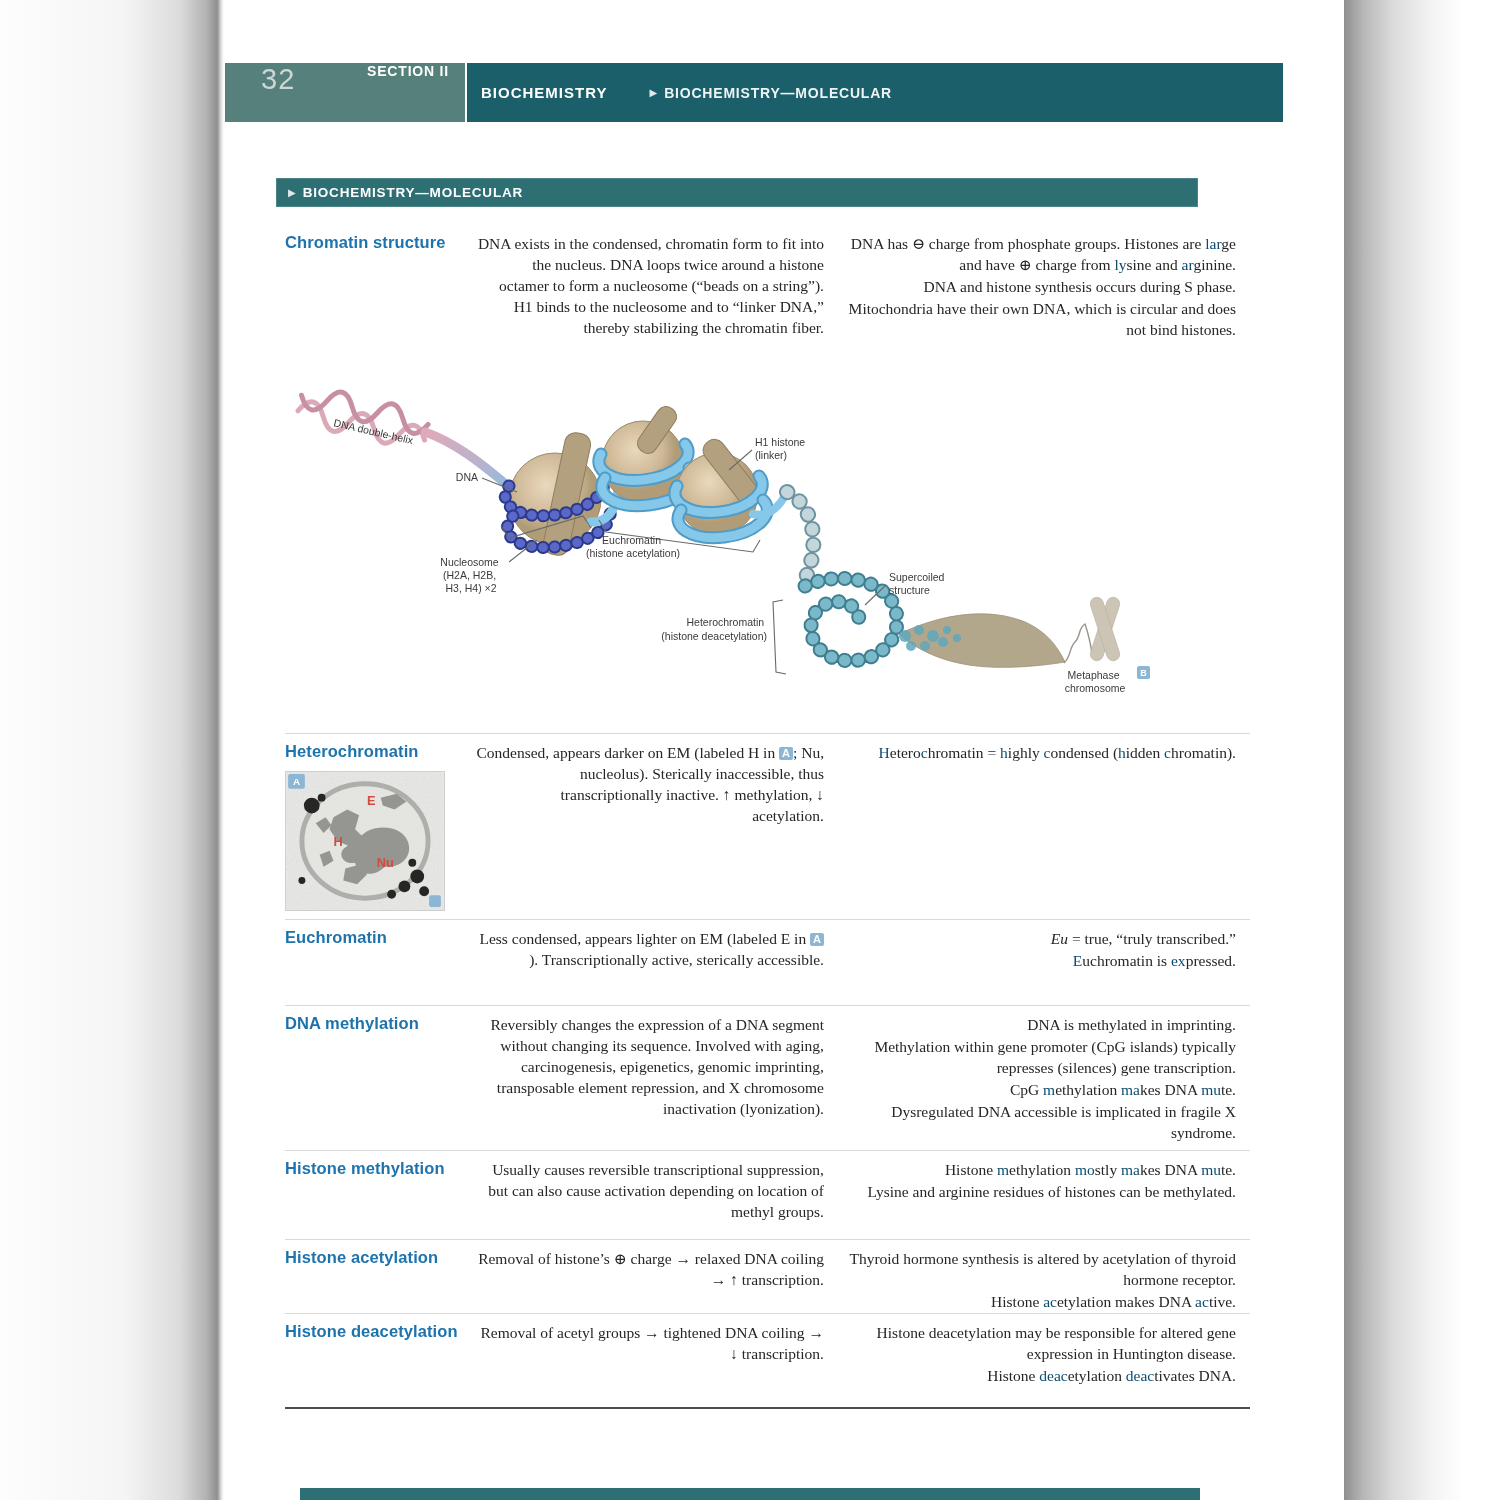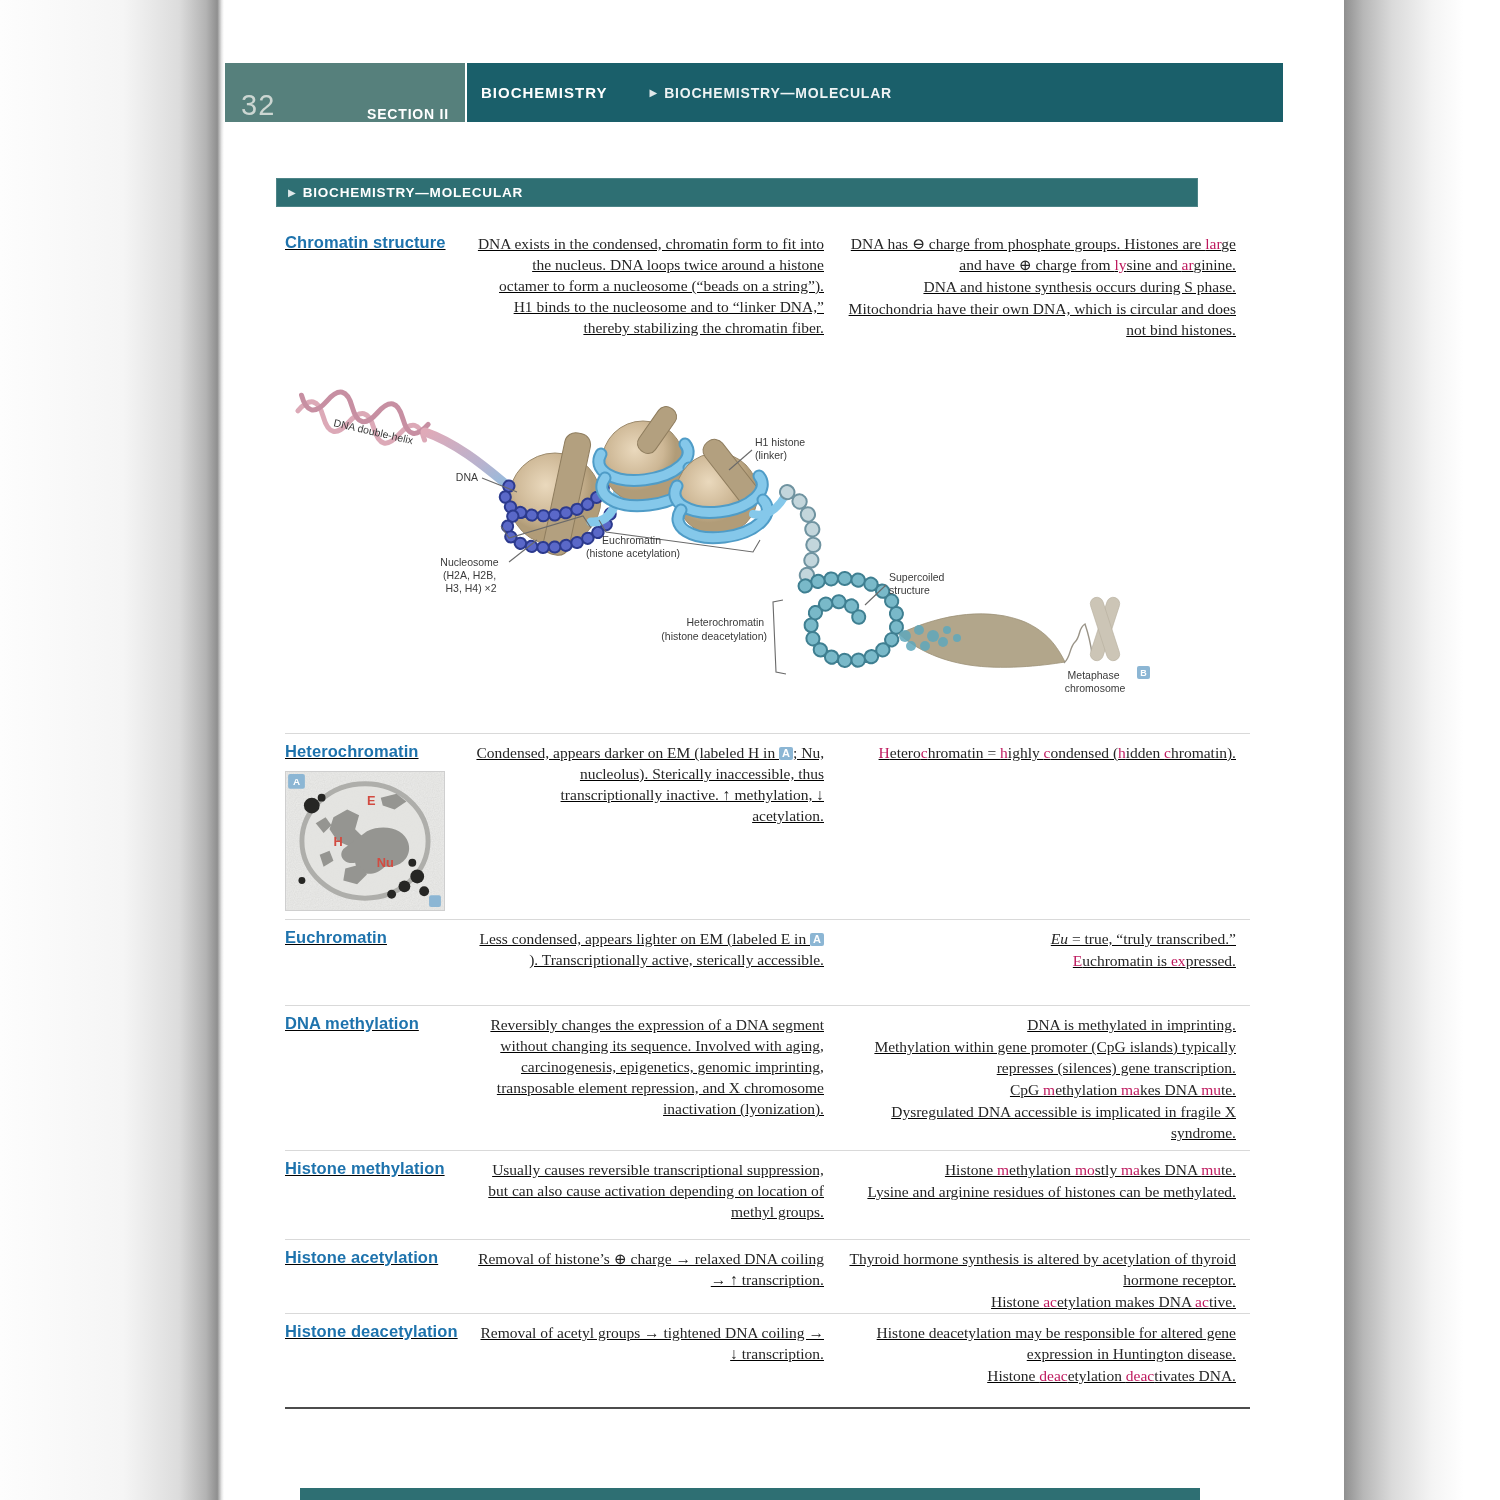--- a/index.html
+++ b/index.html
@@ -10,46 +10,46 @@
   
   .edge-left{position:absolute;left:0;top:0;width:224px;height:1500px;pointer-events:none;
     background:linear-gradient(90deg,#fdfdfd 0%,#f5f5f5 55%,#dcdcdc 80%,#b3b3b3 92%,#8f8f8f 97%,#e9e9e9 99%,#ffffff 100%);}
   .edge-right{position:absolute;left:1344px;top:0;width:160px;height:1500px;pointer-events:none;
     background:linear-gradient(90deg,#8f8f8f 0%,#b7b7b7 12%,#dadada 30%,#f4f4f4 55%,#ffffff 75%,#ffffff 100%);}
   .next-page-bar{position:absolute;left:300px;top:1488px;width:900px;height:12px;}
 
   
   .page-header{position:absolute;left:225px;top:63px;width:1058px;height:59px;display:flex;
     font-family:"Liberation Sans","DejaVu Sans",sans-serif;}
-  .hdr-left{width:242px;height:100%;display:flex;align-items:flex-end;justify-content:space-between;
-    padding:0 16px 0 16px;box-sizing:border-box;border-right:2px solid #ffffff;}
+  .hdr-left{width:242px;height:100%;display:flex;align-items:flex-start;justify-content:space-between;
+    padding:0 16px 0 36px;box-sizing:border-box;border-right:2px solid #ffffff;}
   .hdr-pagenum{font-size:29px;font-weight:normal;color:#ccd6d2;letter-spacing:1px;}
   .hdr-section{font-size:14px;font-weight:bold;color:#ffffff;letter-spacing:0.8px;}
   .hdr-right{flex:1;height:100%;display:flex;align-items:center;padding-left:14px;box-sizing:border-box;}
   .hdr-chapter{font-size:15px;font-weight:bold;color:#ffffff;letter-spacing:1px;}
   .hdr-crumb{display:flex;align-items:center;margin-left:42px;color:#e8eef0;}
   .hdr-arrow{font-size:10px;margin-right:7px;position:relative;top:0px;color:#dfe8ea;}
   .hdr-crumb-label{font-size:14px;letter-spacing:0.8px;font-weight:600;color:#eef3f4;}
 
   
   .banner{position:absolute;left:276px;top:178px;width:922px;height:29px;display:flex;align-items:center;
     font-family:"Liberation Sans","DejaVu Sans",sans-serif;box-shadow:inset 0 0 0 1px rgba(255,255,255,.15);}
   .banner .hdr-arrow{margin:0 7px 0 12px;}
   .banner-label{font-size:13.5px;font-weight:bold;letter-spacing:0.8px;color:#ffffff;}
 
   
-  .content{position:absolute;left:285px;top:225px;width:965px;border-bottom:2px solid #4c4c4c;text-decoration:underline;}
+  .content{position:absolute;left:285px;top:225px;width:965px;border-bottom:2px solid #4c4c4c;}
   .row{display:grid;grid-template-columns:187px 366px 1fr;box-sizing:border-box;padding-top:8px;}
   .row + .row{border-top:1px solid #d9d9d9;}
   .row-grid{grid-column:1/-1;display:grid;grid-template-columns:187px 366px 1fr;}
   .cell{padding-right:14px;box-sizing:border-box;}
   .rowhead{font-family:"Liberation Sans","DejaVu Sans",sans-serif;font-weight:bold;font-size:16.5px;
     color:#1e73ad;letter-spacing:0.1px;}
   .para{font-size:15.5px;line-height:21px;color:#262626;margin:0 0 1px 0;padding-left:14px;text-indent:-14px;text-align:right;}
-  .seg-red{color:#be185d;}
+  .seg-red{color:#0c4a6e;}
   .seg-i{font-style:italic;}
   .bluebox{display:inline-block;background:#8cb6d4;color:#ffffff;border-radius:2px;
     font-family:"Liberation Sans","DejaVu Sans",sans-serif;font-weight:bold;font-size:11px;
     line-height:13px;padding:0 3px;text-indent:0;vertical-align:1px;}
 
   .r1-minh{min-height:508px;}
   .r2-minh{min-height:186px;}
   .r3-minh{min-height:70px;}
   .r4-minh{min-height:145px;margin-top:16px;}
   .r5-minh{min-height:89px;}

